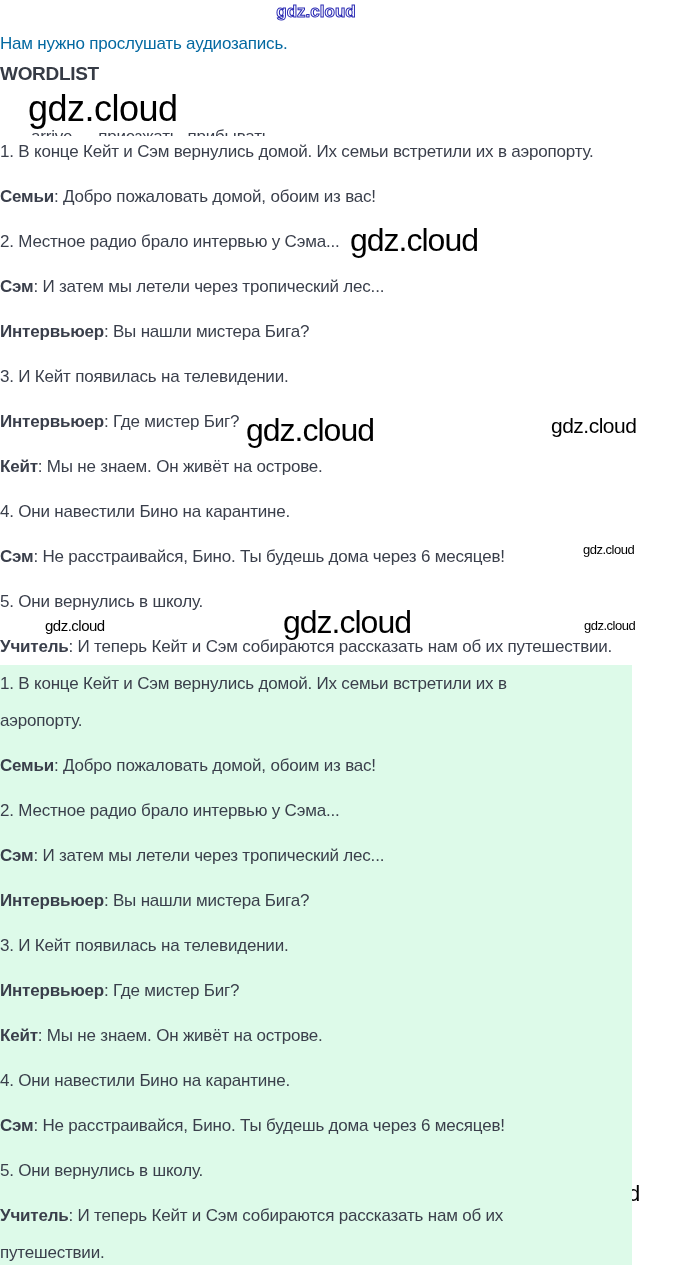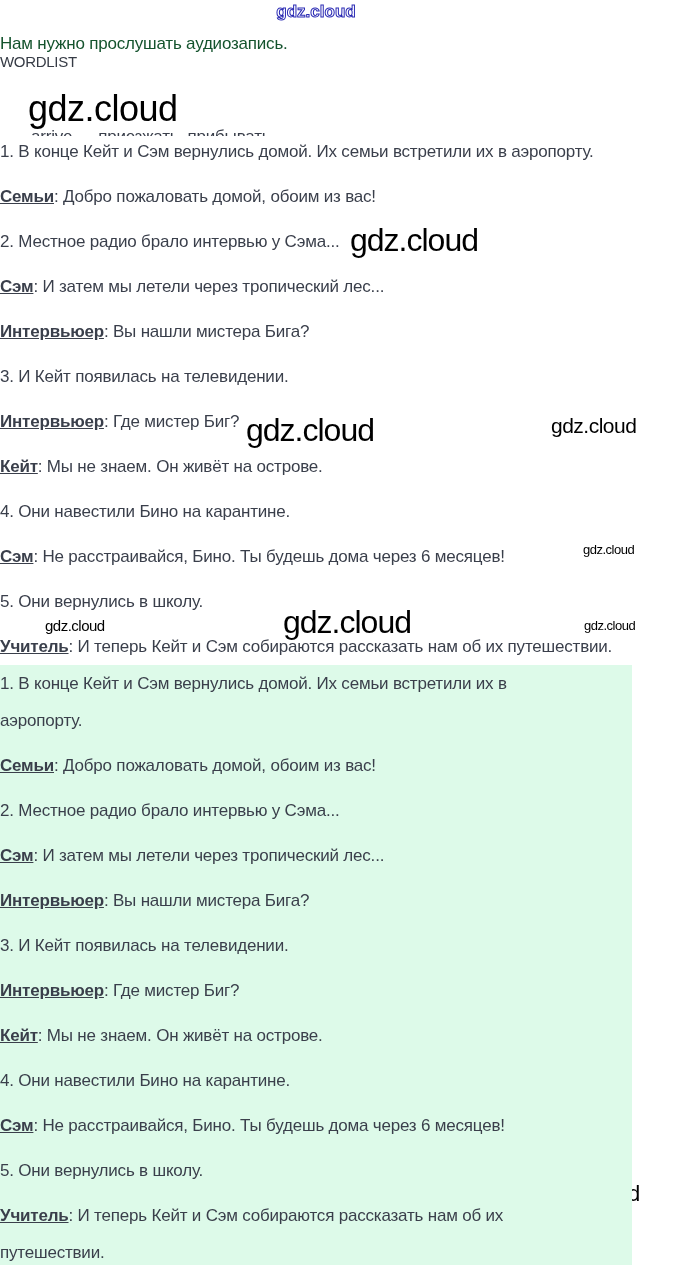--- a/index.html
+++ b/index.html
@@ -13,28 +13,28 @@
     color: #3a3f4b;
   }
 
   
   .intro-line {
     position: absolute;
     top: 25px; left: 0;
     font-size: 17px;
     line-height: 37px;
     letter-spacing: -0.2px;
-    color: #14532d;
+    color: #0369a1;
     white-space: nowrap;
   }
   .wordlist-heading {
     position: absolute;
-    top: 54px; left: 0;
-    font-size: 15px;
-    font-weight: normal;
+    top: 66px; left: 0;
+    font-size: 19px;
+    font-weight: bold;
     letter-spacing: -0.3px;
     line-height: 15px;
     color: #363b45;
   }
   .arrive-clip {
     position: absolute;
     top: 127px; left: 0;
     width: 680px; height: 9px;
     overflow: hidden;
   }
@@ -48,21 +48,21 @@
     white-space: nowrap;
   }
 
   
   .para {
     margin: 0 4px 8px 0;
     font-size: 17px;
     line-height: 37px;
     letter-spacing: -0.2px;
   }
-  .spk { font-weight: bold; text-decoration: underline; }
+  .spk { font-weight: bold; }
   .white-section {
     position: absolute;
     top: 133px; left: 0;
     width: 680px;
   }
   .white-section .para { white-space: nowrap; }
 
   
   .answer-card {
     position: absolute;

